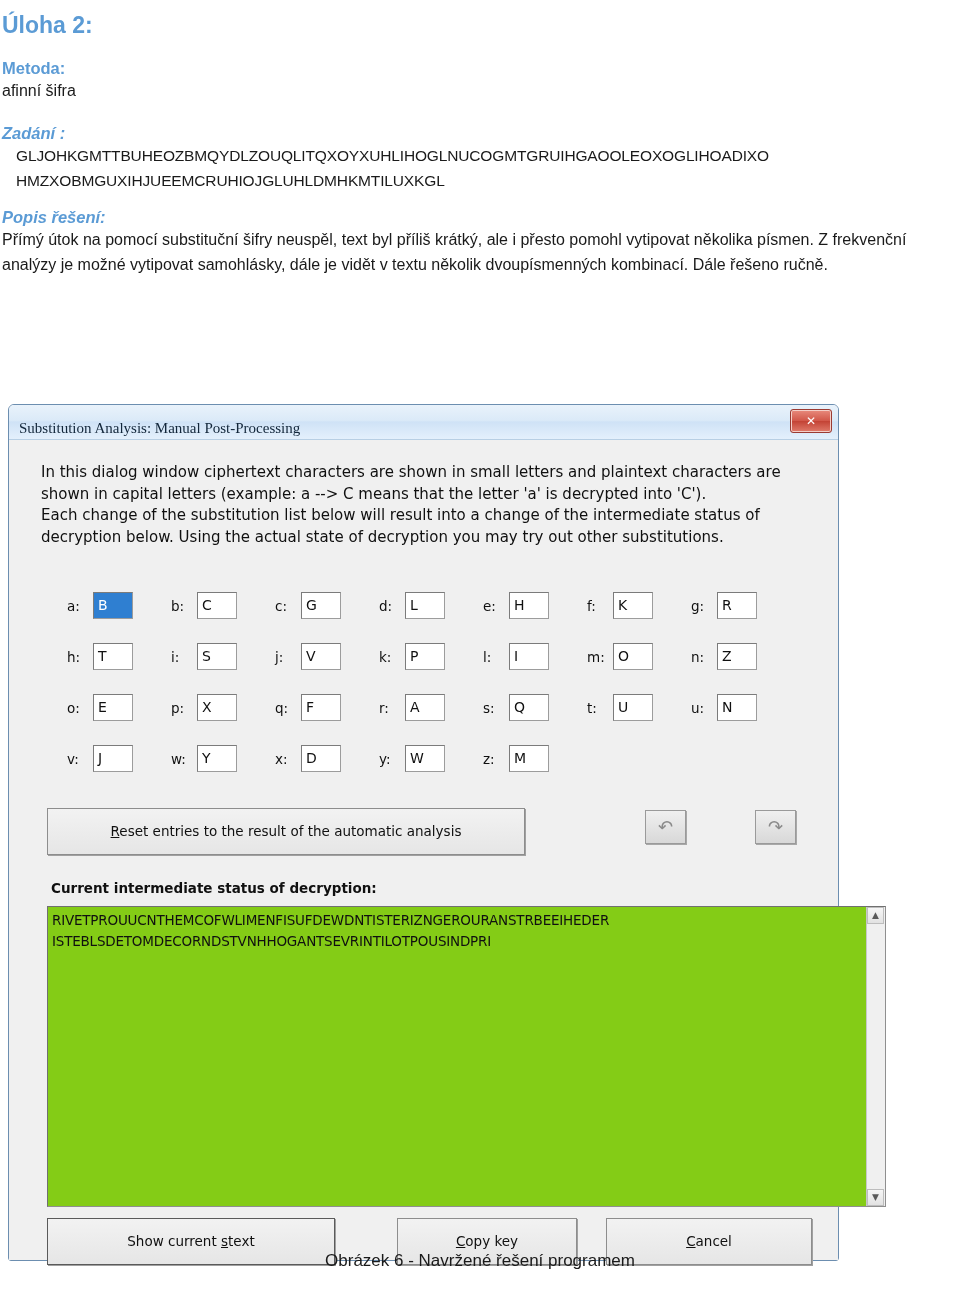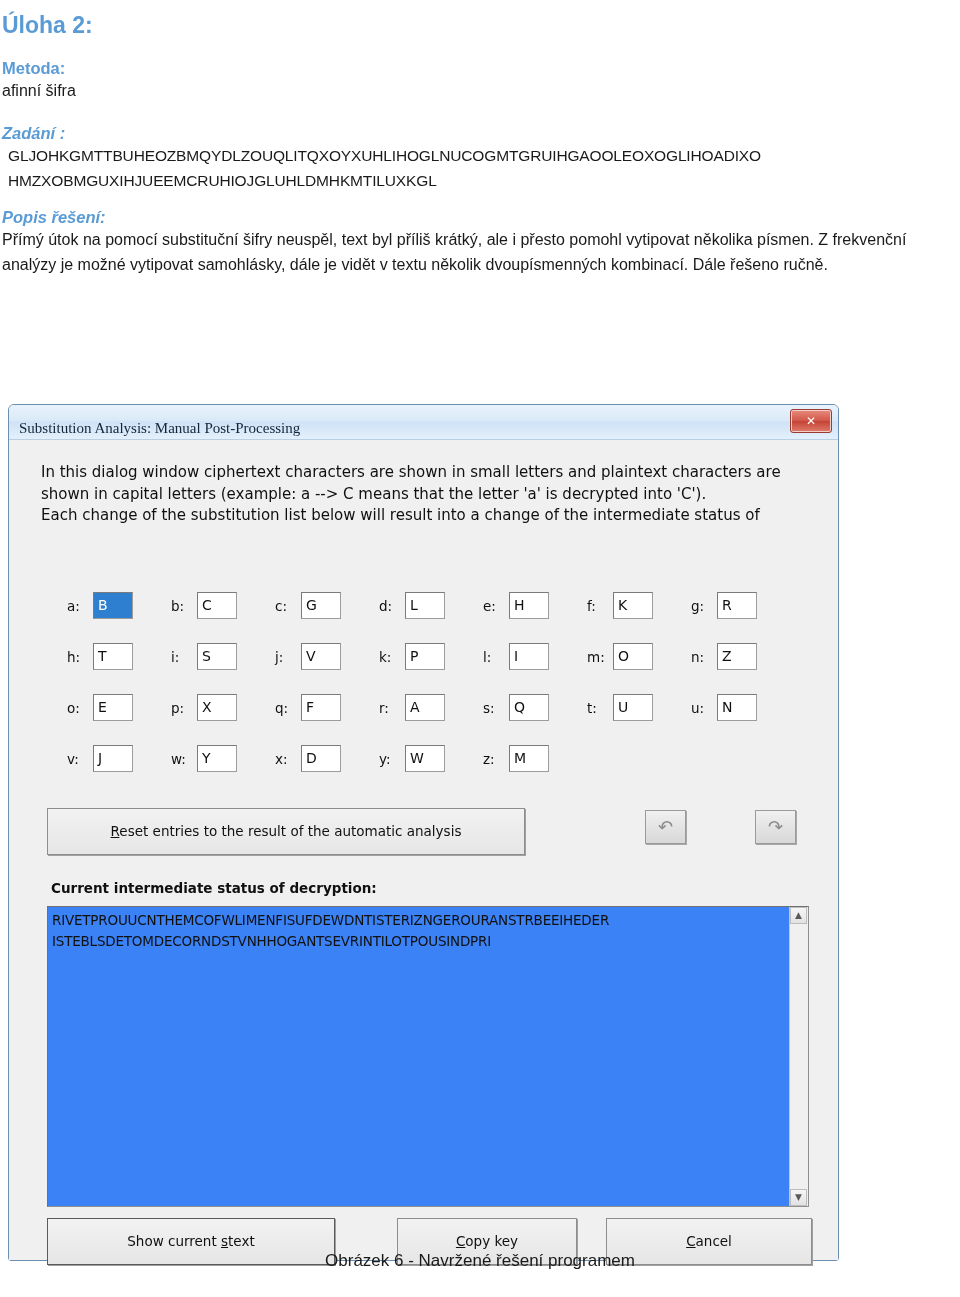--- a/index.html
+++ b/index.html
@@ -42,21 +42,21 @@
     color: #1a1a1a;
     font-size: 16px;
     line-height: 25px;
     margin: 0 0 0 2px;
   }
   .cipher-line {
     color: #1a1a1a;
     font-size: 15.5px;
     line-height: 25px;
     letter-spacing: -0.15px;
-    margin-left: 8px;
+    margin-left: 16px;
     white-space: nowrap;
   }
   .gap-sm { height: 14px; }
   .gap-md { height: 20px; }
 
   
   .dialog {
     position: absolute;
     left: 8px;
     top: 404px;
@@ -210,23 +210,23 @@
     font-size: 13.5px;
     color: #101010;
     font-family: "DejaVu Sans", sans-serif;
     font-weight: bold;
   }
 
   .text-area {
     position: absolute;
     left: 38px;
     top: 466px;
-    width: 762px;
+    width: 839px;
     height: 301px;
-    background: #3b82f6;
+    background: #84cc16;
     border: 1px solid #8f8f8f;
     border-top-color: #707070;
     border-left-color: #707070;
     box-sizing: border-box;
     overflow: hidden;
   }
   .text-area-inner {
     position: absolute;
     left: 4px;
     top: 3px;
@@ -317,20 +317,21 @@
     <div class="titlebar-text">Substitution Analysis: Manual Post-Processing</div>
     <div class="close-btn">✕</div>
   </div>
 
   <div class="dlg-body">
 
     <div class="desc">
       <div>In this dialog window ciphertext characters are shown in small letters and plaintext characters are</div>
       <div>shown in capital letters (example: a --&gt; C means that the letter 'a' is decrypted into 'C').</div>
       <div>Each change of the substitution list below will result into a change of the intermediate status of</div>
+      <div>decryption below. Using the actual state of decryption you may try out other substitutions.</div>
     </div>
 
     <div class="subs-grid">
       <div class="subs-row">
         <div class="subs-cell">
           <span class="subs-label">a:</span>
           <span class="subs-box selected">B</span>
         </div>
         <div class="subs-cell">
           <span class="subs-label">b:</span>

